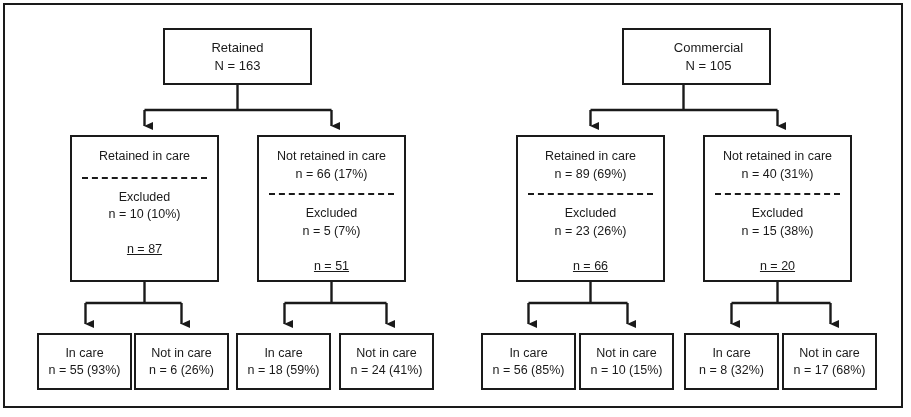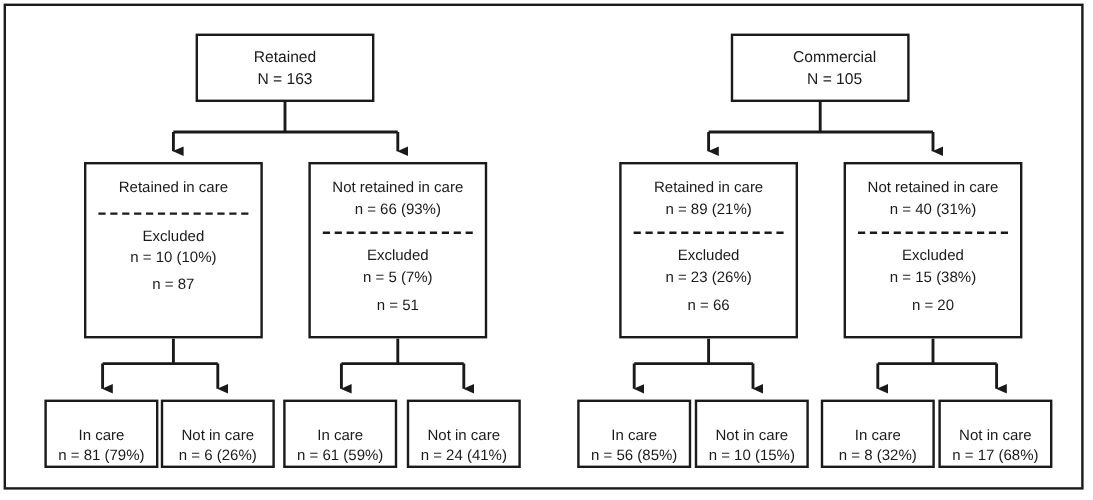--- a/index.html
+++ b/index.html
@@ -18,41 +18,41 @@
         display:flex;flex-direction:column;align-items:center;
         text-align:center;}
 
   .node .ln{display:block;line-height:1.33;white-space:nowrap;}
 
   
   .root{width:149px;height:57px;top:28px;
         justify-content:center;font-size:13px;}
   .root .ln{margin:0;}
   #root-medicaid{left:163px;}
-  #root-commercial{left:609px;padding-left:24px;}
+  #root-commercial{left:622px;padding-left:24px;}
 
   
   .mid{width:149px;height:147px;top:135px;font-size:12.5px;
        padding-top:11px;}
   #mid-m-retained{left:70px;}
   #mid-m-notretained{left:257px;}
   #mid-c-retained{left:516px;}
   #mid-c-notretained{left:703px;}
 
   .mid .grp{display:block;}
   .mid .grp .ln:first-child{margin-bottom:1px;}
 
   .divider{width:125px;height:0;border-top:2.5px dashed #1a1a1a;
            margin:11px 0 10px 0;}
 
-  .mid .tail{margin-top:6px;display:block;font-size:12.5px;}
+  .mid .tail{margin-top:18px;display:block;font-size:12.5px;text-decoration:underline;}
 
   
   .leaf{width:95px;height:57px;top:333px;
-        justify-content:flex-end;font-size:12.5px;}
+        justify-content:center;font-size:12.5px;}
   #leaf-m1{left:37px;}
   #leaf-m2{left:134px;}
   #leaf-m3{left:236px;}
   #leaf-m4{left:339px;}
   #leaf-c1{left:481px;}
   #leaf-c2{left:579px;}
   #leaf-c3{left:684px;}
   #leaf-c4{left:782px;}
 
   
@@ -124,34 +124,34 @@
     <span class="grp">
       <span class="ln">Excluded</span>
       <span class="ln">n = 10 (10%)</span>
     </span>
     <span class="ln tail">n = 87</span>
   </div>
 
   <div class="node mid" id="mid-m-notretained">
     <span class="grp">
       <span class="ln">Not retained in care</span>
-      <span class="ln">n = 66 (93%)</span>
+      <span class="ln">n = 66 (17%)</span>
     </span>
     <span class="divider"></span>
     <span class="grp">
       <span class="ln">Excluded</span>
       <span class="ln">n = 5 (7%)</span>
     </span>
     <span class="ln tail">n = 51</span>
   </div>
 
   <div class="node mid" id="mid-c-retained">
     <span class="grp">
       <span class="ln">Retained in care</span>
-      <span class="ln">n = 89 (21%)</span>
+      <span class="ln">n = 89 (69%)</span>
     </span>
     <span class="divider"></span>
     <span class="grp">
       <span class="ln">Excluded</span>
       <span class="ln">n = 23 (26%)</span>
     </span>
     <span class="ln tail">n = 66</span>
   </div>
 
   <div class="node mid" id="mid-c-notretained">
@@ -162,31 +162,31 @@
     <span class="divider"></span>
     <span class="grp">
       <span class="ln">Excluded</span>
       <span class="ln">n = 15 (38%)</span>
     </span>
     <span class="ln tail">n = 20</span>
   </div>
 
   <div class="node leaf" id="leaf-m1">
     <span class="ln">In care</span>
-    <span class="ln">n = 81 (79%)</span>
+    <span class="ln">n = 55 (93%)</span>
   </div>
 
   <div class="node leaf" id="leaf-m2">
     <span class="ln">Not in care</span>
     <span class="ln">n = 6 (26%)</span>
   </div>
 
   <div class="node leaf" id="leaf-m3">
     <span class="ln">In care</span>
-    <span class="ln">n = 61 (59%)</span>
+    <span class="ln">n = 18 (59%)</span>
   </div>
 
   <div class="node leaf" id="leaf-m4">
     <span class="ln">Not in care</span>
     <span class="ln">n = 24 (41%)</span>
   </div>
 
   <div class="node leaf" id="leaf-c1">
     <span class="ln">In care</span>
     <span class="ln">n = 56 (85%)</span>

